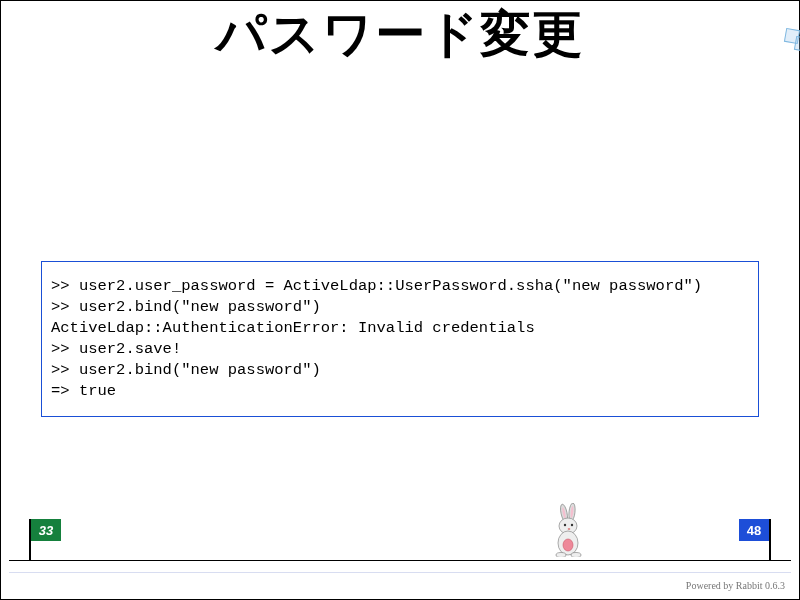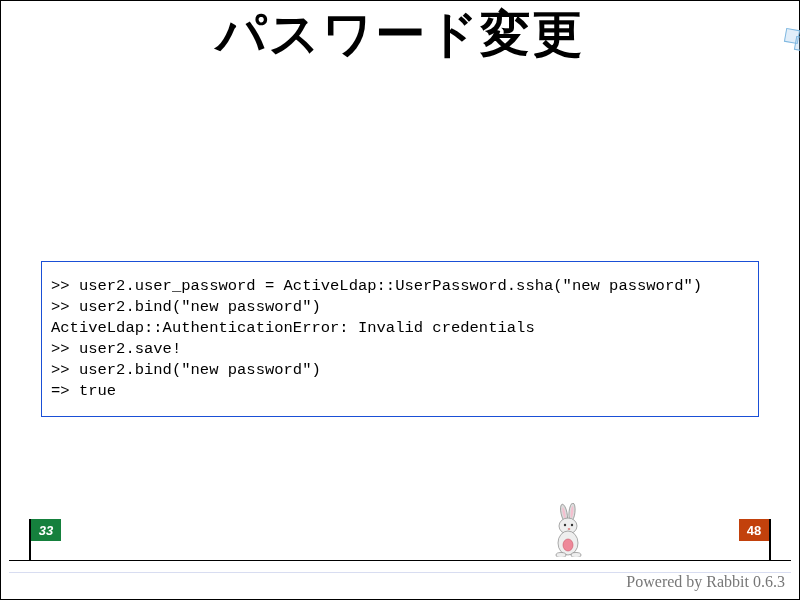--- a/index.html
+++ b/index.html
@@ -12,24 +12,24 @@
   .logo .ode { color: #444; }
   .logo-cubes { position: absolute; top: 28px; right: 14px; }
   .logo-cube { position: absolute; width: 14px; height: 14px; border: 1px solid #7fb8e0; background: rgba(160,200,235,0.3); transform: rotate(10deg); }
   .title { text-align: center; font-size: 50px; font-weight: bold; color: #000; margin-top: 0; letter-spacing: 2px; }
   .codebox { position: absolute; left: 40px; right: 40px; top: 260px; border: 1.5px solid #1a4fd6; padding: 14px 9px; }
   .codebox pre { font-family: "Courier New", monospace; font-size: 15.5px; line-height: 1.35; color: #000; white-space: pre; }
   .baseline { position: absolute; left: 8px; right: 8px; bottom: 38px; height: 1px; background: #000; }
   .flagpole { position: absolute; bottom: 38px; width: 2px; height: 42px; background: #000; }
   .flag { position: absolute; width: 30px; height: 22px; color: #fff; font-size: 13px; font-weight: bold; display: flex; align-items: center; justify-content: center; font-family: sans-serif; }
   .flag-left { background: #15803d; font-style: italic; }
-  .flag-right { background: #c2410c; }
+  .flag-right { background: #1d4ed8; }
   .rabbit { position: absolute; bottom: 38px; left: 545px; }
   .footer-left { position: absolute; left: 14px; bottom: 8px; font-size: 12px; color: #777; font-family: serif; font-style: italic; }
-  .footer-right { position: absolute; right: 14px; bottom: 8px; font-size: 16px; color: #777; font-family: serif; }
+  .footer-right { position: absolute; right: 14px; bottom: 8px; font-size: 10px; color: #777; font-family: serif; }
   .footer-line { position: absolute; left: 8px; right: 8px; bottom: 26px; height: 0; border-top: 1px solid rgba(100,120,200,0.25); }
 </style>
 </head>
 <body>
 
 <div class="slide">
 
   <div class="logo-cubes">
     <div class="logo-cube" style="left:0;top:0;"></div>
     <div class="logo-cube" style="left:10px;top:8px;"></div>

